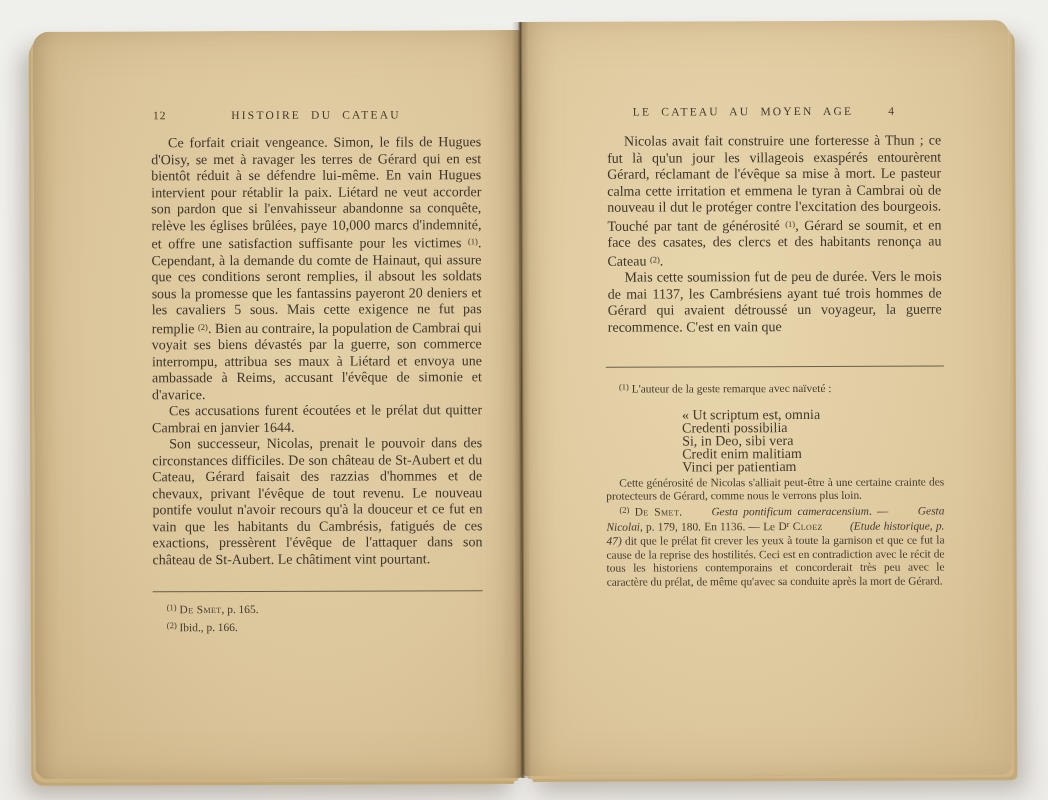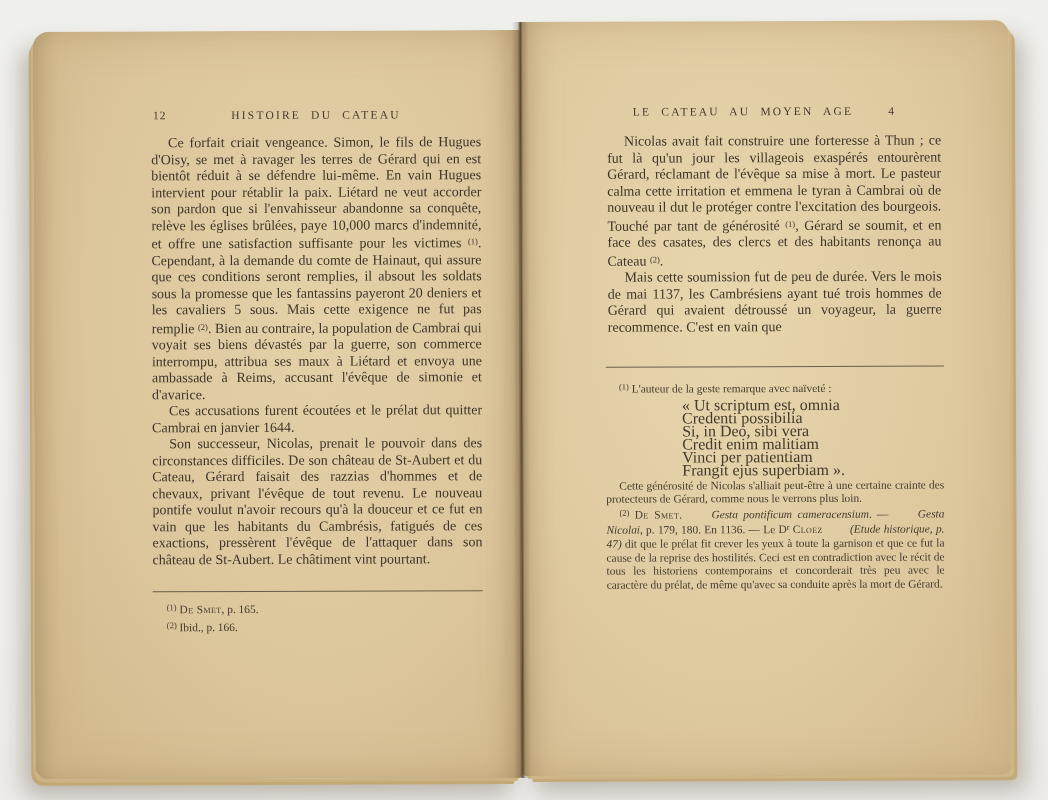--- a/index.html
+++ b/index.html
@@ -63,21 +63,21 @@
   .page-left .body-text{left:118px;top:104px;width:330px;}
   .page-right .body-text{left:87px;top:112px;width:334px;}
   .body-text p{margin:0;text-indent:17px;}
   .fn-block{position:absolute;font-size:11.4px;line-height:13.6px;color:#433a2d;}
   .page-left .fn-block{left:118px;top:560px;width:330px;}
   .page-right .fn-block{left:85px;top:345px;width:338px;text-align:justify;}
   .fn-rule{height:1px;background:#4d4335;opacity:.8;margin-bottom:9px;}
   .page-right .fn-rule{margin-bottom:13px;}
   .fnline{margin:0 0 2px 14px;}
   .fn-para{margin:0;text-indent:13px;}
-  .verse{margin:2px 0 3px 76px;line-height:13px;font-size:16px;text-align:left;}
+  .verse{margin:12px 0 3px 76px;line-height:13px;font-size:14px;text-align:left;}
   .verse-line{white-space:nowrap;}
   .seg{}
   .s-sup{font-size:8.5px;vertical-align:3px;letter-spacing:0;}
   .s-sc{font-variant:small-caps;letter-spacing:.4px;}
   .s-i{font-style:italic;margin-left:24px;}
 </style>
 </head>
 <body>
 
 <div class="photo">
@@ -111,21 +111,20 @@
         </div>
       <div class="fn-block">
         <div class="fn-rule"></div>
         <div class="fn-para"><span class="seg s-sup">(1)</span><span class="seg"> L'auteur de la geste remarque avec naïveté :</span></div>
         <div class="verse">
             <div class="verse-line">« Ut scriptum est, omnia</div>
             <div class="verse-line">Credenti possibilia</div>
             <div class="verse-line">Si, in Deo, sibi vera</div>
             <div class="verse-line">Credit enim malitiam</div>
             <div class="verse-line">Vinci per patientiam</div>
-            <div class="verse-line">Frangit ejus superbiam ».</div>
           </div>
         <div class="fn-para"><span class="seg">Cette générosité de Nicolas s'alliait peut-être à une certaine crainte des protecteurs de Gérard, comme nous le verrons plus loin.</span></div>
         <div class="fn-para"><span class="seg s-sup">(2)</span><span class="seg"> </span><span class="seg s-sc">De Smet</span><span class="seg">. </span><span class="seg s-i">Gesta pontificum cameracensium</span><span class="seg">. — </span><span class="seg s-i">Gesta Nicolai</span><span class="seg">, p. 179, 180. En 1136. — Le D</span><span class="seg s-sup">r</span><span class="seg"> </span><span class="seg s-sc">Cloez</span><span class="seg"> </span><span class="seg s-i">(Etude historique, p. 47)</span><span class="seg"> dit que le prélat fit crever les yeux à toute la garnison et que ce fut la cause de la reprise des hostilités. Ceci est en contradiction avec le récit de tous les historiens contemporains et concorderait très peu avec le caractère du prélat, de même qu'avec sa conduite après la mort de Gérard.</span></div>
       </div>
     </div>
 
     <div class="gutter"></div>
   </div>
 </div>
 

